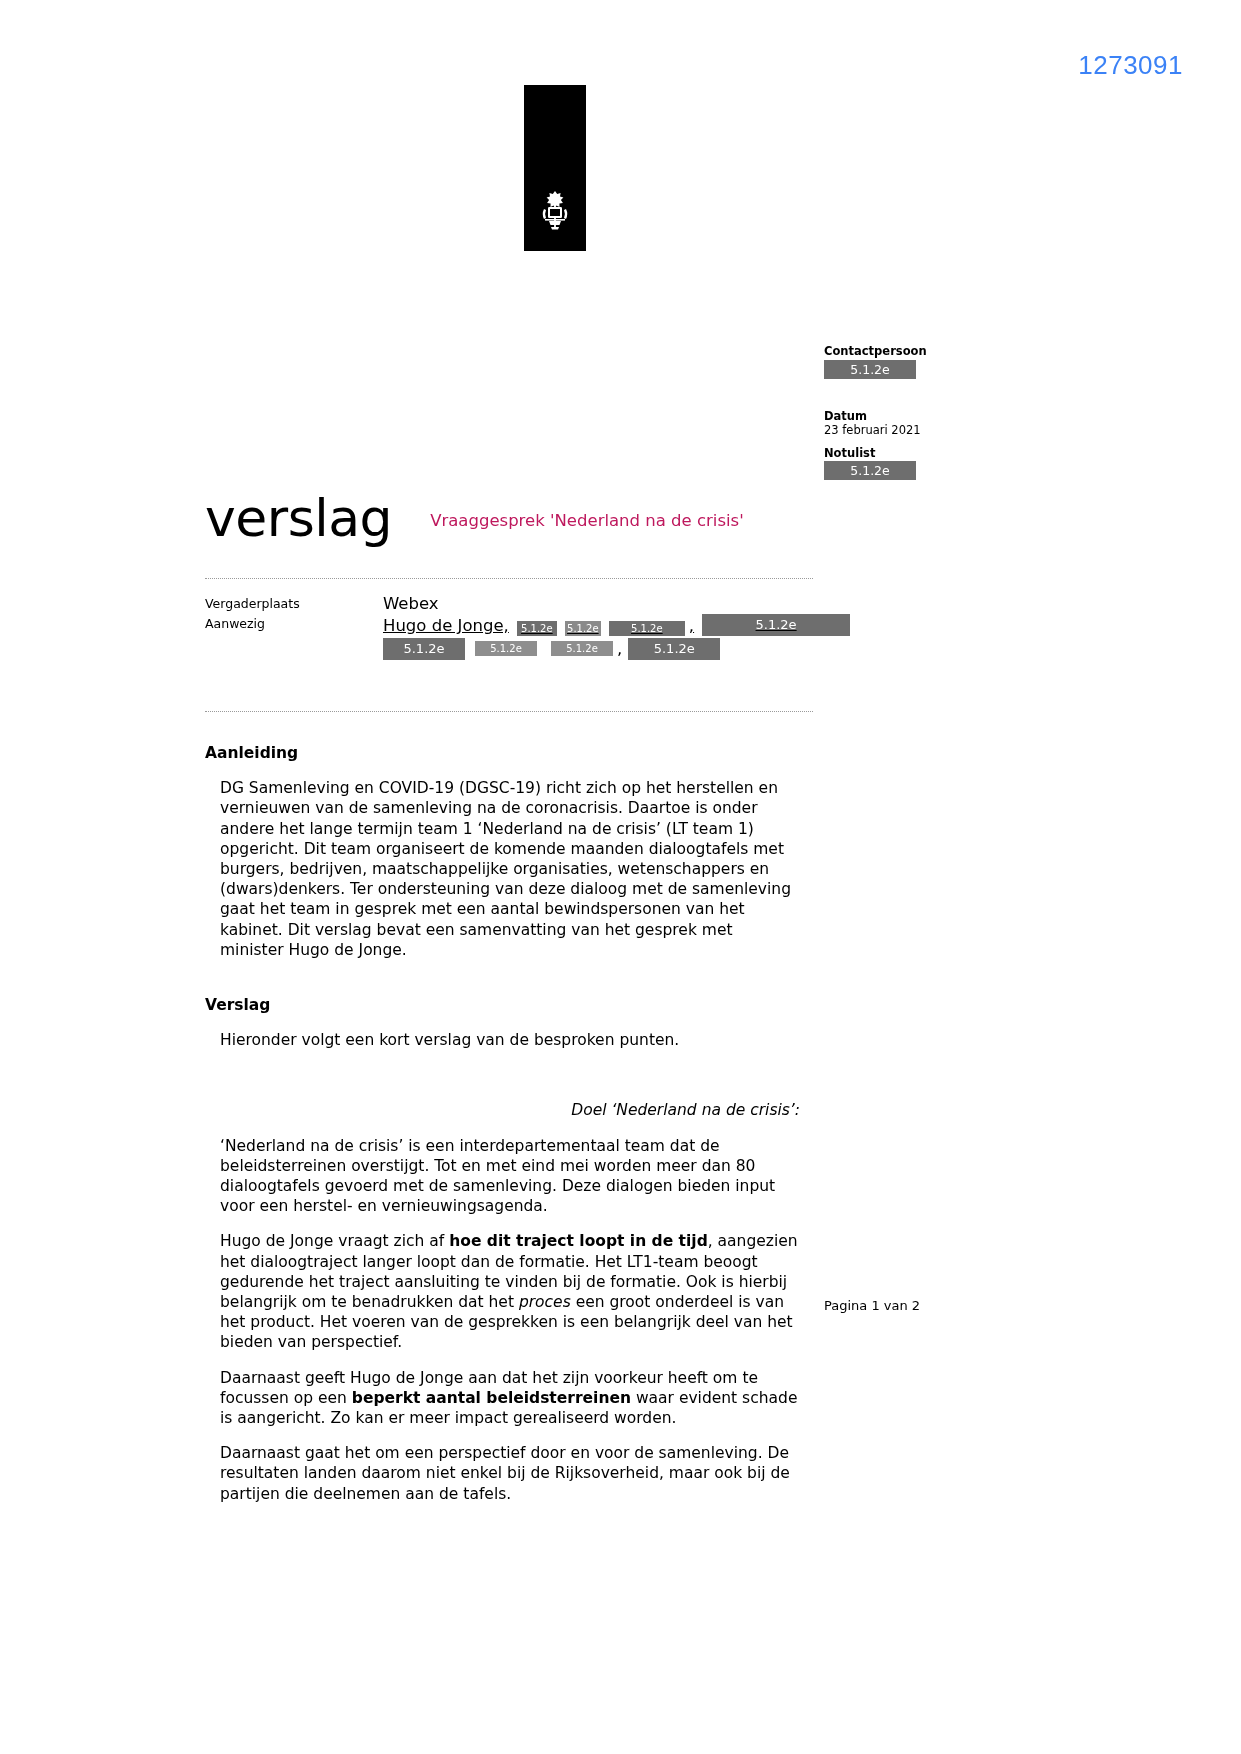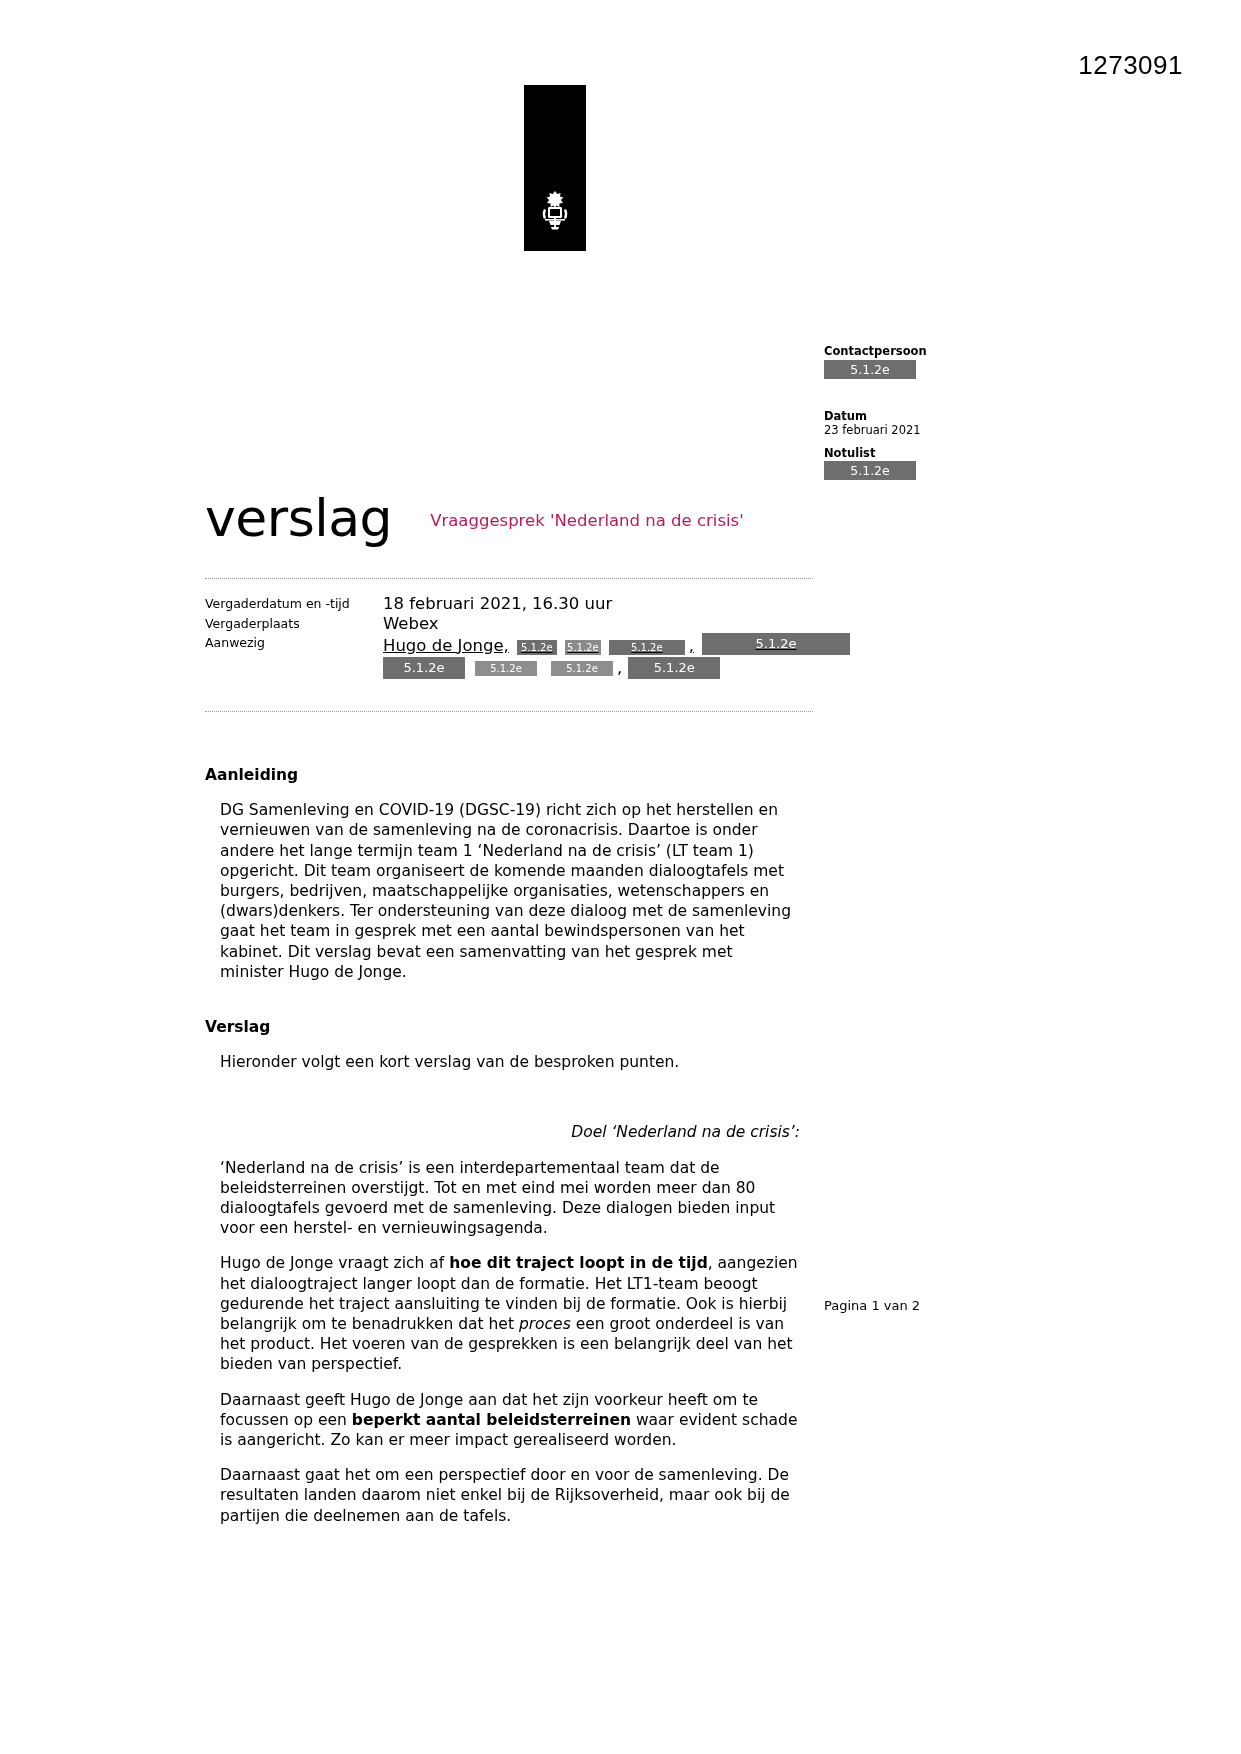--- a/index.html
+++ b/index.html
@@ -20,21 +20,21 @@
     overflow: hidden;
   }
 
   
   .doc-id {
     position: absolute;
     top: 50px;
     right: 58px;
     font-size: 26px;
     letter-spacing: 0.5px;
-    color: #000000;
+    color: #3b82f6;
     font-family: "Liberation Sans", sans-serif;
   }
 
   
   .logo-bar {
     position: absolute;
     left: 524px;
     top: 85px;
     width: 62px;
     height: 166px;
@@ -169,21 +169,21 @@
     font-size: 10px;
     height: 15px;
     line-height: 15px;
     margin: 0 4px;
   }
 
   
   .body {
     position: absolute;
     left: 205px;
-    top: 765px;
+    top: 743px;
     width: 610px;
     font-size: 15.5px;
     line-height: 20.2px;
     color: #000;
     font-family: "DejaVu Sans", sans-serif;
   }
   .body h2 {
     font-size: 15.5px;
     line-height: 20.2px;
     font-weight: bold;
@@ -263,24 +263,20 @@
   <div class="title-row">
     <span class="title-main">verslag</span>
     <span class="title-sub">Vraaggesprek 'Nederland na de crisis'</span>
   </div>
 
   <div class="rule rule-top"></div>
   <div class="rule rule-bottom"></div>
 
   <div class="info-table">
     <div class="info-row">
-      <div class="info-label">Vergaderdatum en -tijd</div>
-      <div class="info-value">18 februari 2021, 16.30 uur</div>
-    </div>
-    <div class="info-row">
       <div class="info-label">Vergaderplaats</div>
       <div class="info-value">Webex</div>
     </div>
     <div class="info-row">
       <div class="info-label">Aanwezig</div>
       <div>
         <div class="attend-line">
           <span class="info-value">Hugo de Jonge,</span>
           <span class="redact redact-inline" style="width:40px;margin-left:8px">5.1.2e</span>
           <span class="redact redact-inline" style="width:36px;background:#8a8a8a">5.1.2e</span>

